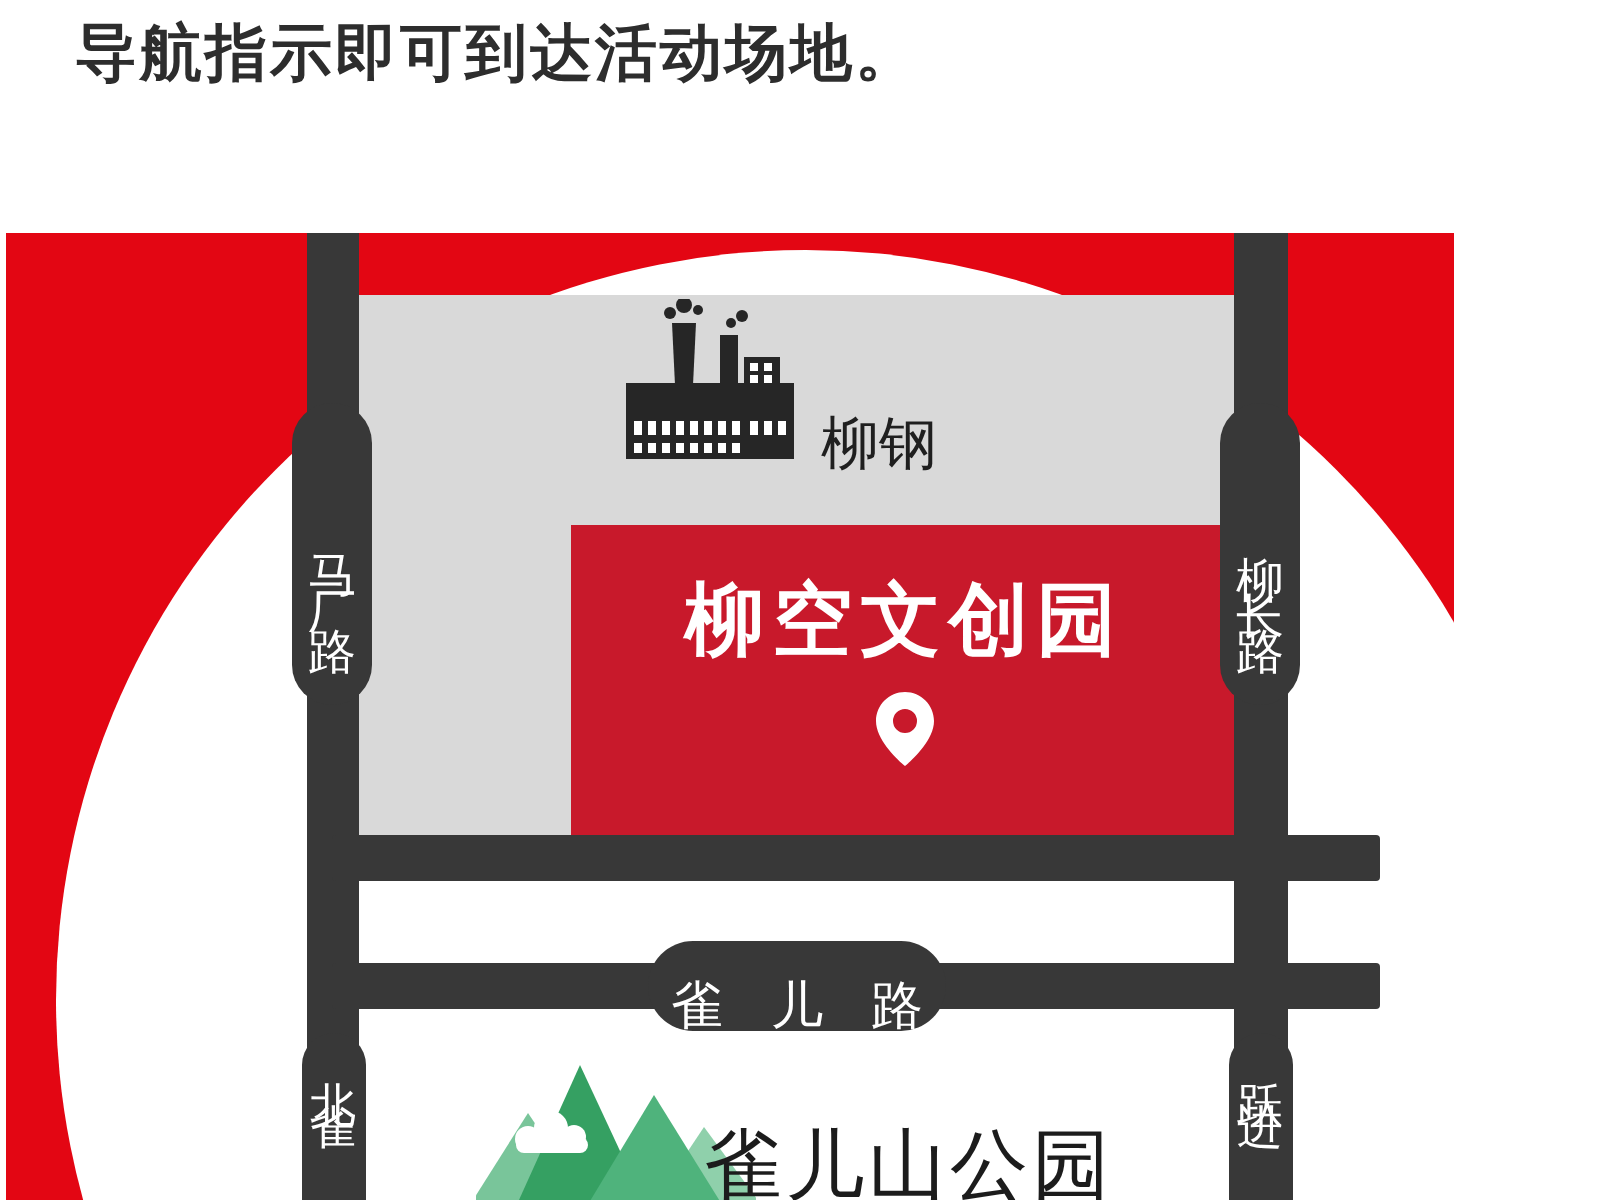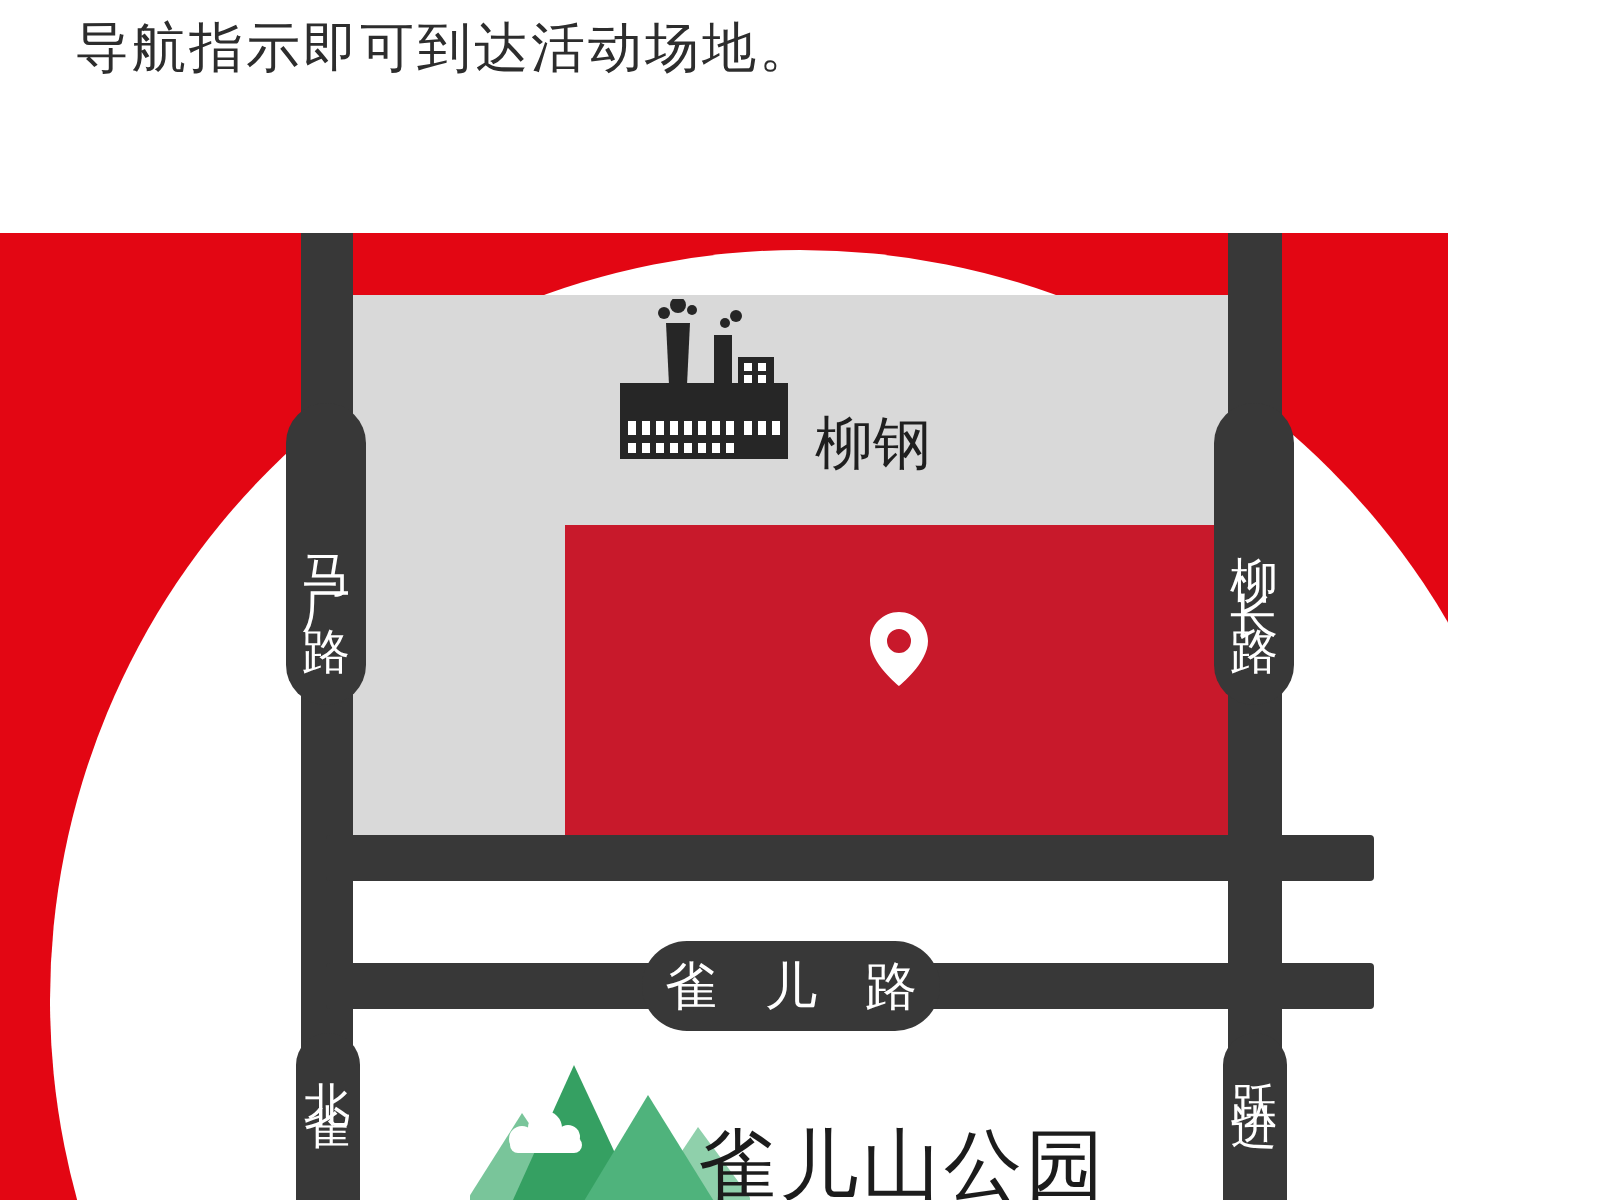--- a/index.html
+++ b/index.html
@@ -4,25 +4,25 @@
 <style>
   * { margin:0; padding:0; box-sizing:border-box; }
   html, body { background:#ffffff; }
   .screen {
     position:relative; width:1600px; height:1200px; overflow:hidden;
     background:#ffffff; font-family:"Liberation Sans","DejaVu Sans",sans-serif;
   }
   
   .intro { position:absolute; left:0; top:0; width:1600px; height:233px; background:#ffffff; }
   .intro-text {
-    position:absolute; left:75px; top:10px; font-size:54px; line-height:1.4;
-    font-weight:400; color:#2d2d2d; letter-spacing:3px; white-space:nowrap;
+    position:absolute; left:75px; top:10px; font-size:62px; line-height:1.4;
+    font-weight:700; color:#2d2d2d; letter-spacing:3px; white-space:nowrap;
   }
   
-  .map { position:absolute; left:0; top:233px; width:1448px; height:967px; background:#e30613; overflow:hidden;text-decoration:underline; }
+  .map { position:absolute; left:6px; top:233px; width:1448px; height:967px; background:#e30613; overflow:hidden;text-decoration:underline; }
   .circle { position:absolute; left:50px; top:17px; width:1500px; height:1500px; border-radius:50%; background:#ffffff; }
   .gray-block { position:absolute; left:350px; top:62px; width:882px; height:546px; background:#d9d9d9; }
 
   .factory-icon { position:absolute; left:612px; top:66px; }
   .factory-label { position:absolute; left:815px; top:172px; font-size:58px; color:#1f1f1f; font-weight:500; }
 
   .venue {
     position:absolute; left:565px; top:292px; width:667px; height:317px; background:#c8192b;
     display:flex; flex-direction:column; align-items:center; padding-top:55px;
   }
@@ -40,21 +40,21 @@
   .v-badge span { writing-mode:vertical-rl; text-orientation:upright; font-weight:500; line-height:1; }
   .badge-machang  { left:286px;  top:170px; width:80px; height:302px; border-radius:40px; align-items:center; }
   .badge-liuchang { left:1214px; top:170px; width:80px; height:302px; border-radius:40px; align-items:center; }
   .badge-machang span, .badge-liuchang span { font-size:48px; letter-spacing:36px; padding-top:36px; }
   .badge-bl { left:296px;  top:800px; width:64px; height:240px; border-radius:32px; align-items:flex-start; padding-top:12px; }
   .badge-br { left:1223px; top:800px; width:64px; height:240px; border-radius:32px; align-items:flex-start; padding-top:12px; }
   .badge-bl span, .badge-br span { font-size:46px; letter-spacing:22px; }
   .h-badge { align-items:center; justify-content:center; }
   .h-badge span { font-size:52px; font-weight:500; letter-spacing:48px; padding-left:48px; line-height:1; white-space:nowrap; }
   .badge-beique { left:642px; top:580px; width:298px; height:90px; border-radius:45px; }
-  .badge-queer  { left:642px; top:708px; width:298px; height:90px; border-radius:45px; }
+  .badge-queer  { left:642px; top:708px; width:298px; height:90px; border-radius:45px;align-items:flex-end; }
 
   .mountains { position:absolute; left:470px; top:828px; }
   .park-label {
     position:absolute; left:698px; top:893px; font-size:78px; color:#1c1c1c;
     font-weight:500; letter-spacing:4px; line-height:1; white-space:nowrap;
   }
 </style>
 </head>
 <body>
 
@@ -102,20 +102,21 @@
           <rect x="58" y="144" width="8" height="10"></rect>
         <rect x="72" y="144" width="8" height="10"></rect>
           <rect x="86" y="144" width="8" height="10"></rect>
         <rect x="100" y="144" width="8" height="10"></rect>
           <rect x="114" y="144" width="8" height="10"></rect>
       </g>
     </svg>
     <div class="factory-label">柳钢</div>
 
     <div class="venue">
+      <div class="venue-name">柳空文创园</div>
       <svg class="pin" width="58" height="74" viewBox="0 0 58 74">
         <path fill="#ffffff" fill-rule="evenodd" d="M29 0C13 0 0 13 0 29c0 22 29 45 29 45s29-23 29-45C58 13 45 0 29 0zM29 41a12 12 0 1 1 0-24 12 12 0 1 1 0 24z"></path>
       </svg>
     </div>
 
     <div class="road road-machang"></div>
     <div class="road road-liuchang"></div>
     <div class="road road-beique"></div>
     <div class="road road-queer"></div>
 

